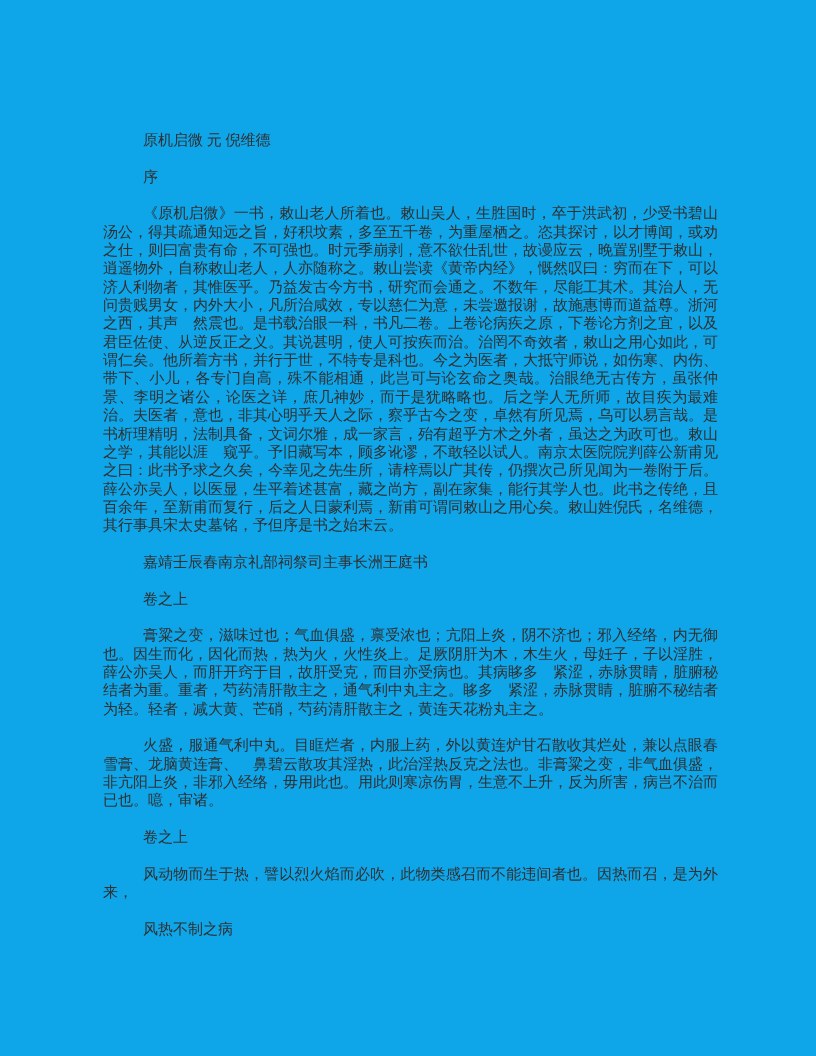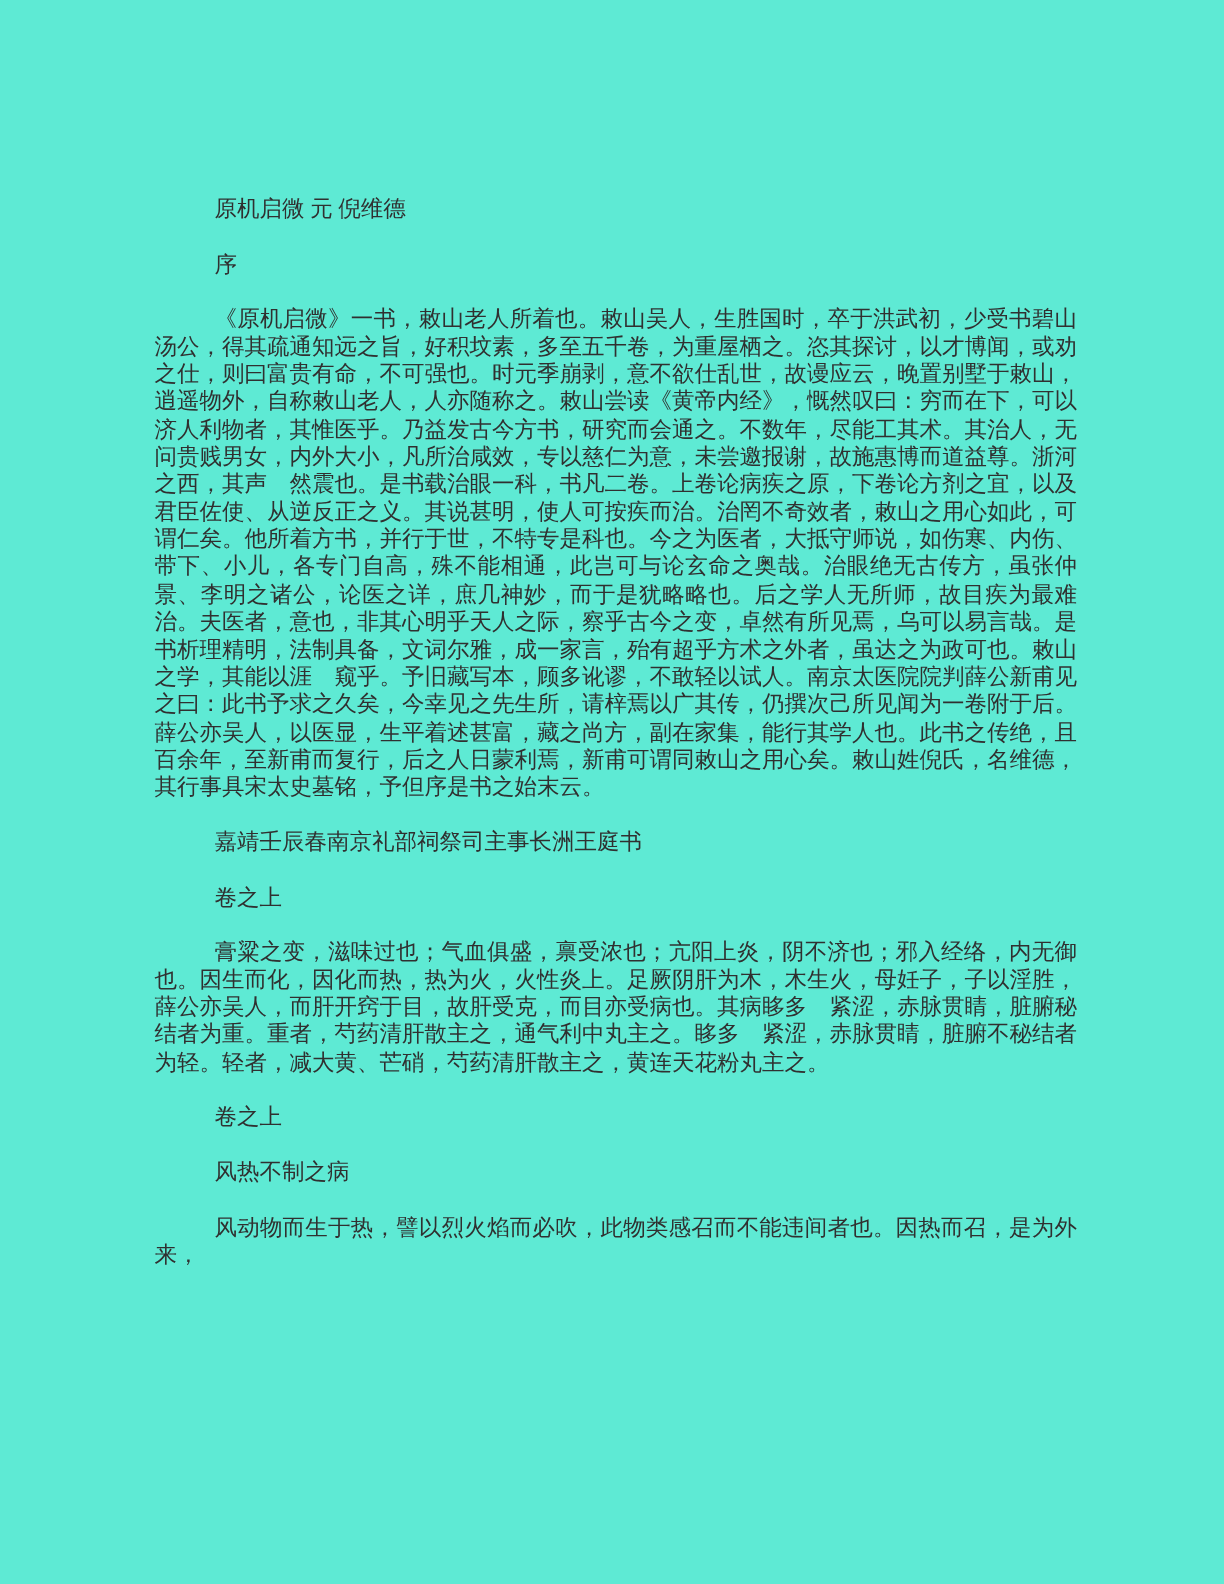--- a/index.html
+++ b/index.html
@@ -4,21 +4,21 @@
 <style>
   html, body {
     margin: 0;
     padding: 0;
     background: #ffffff;
   }
   .page {
     position: relative;
     width: 816px;
     height: 1056px;
-    background: #5eead4;
+    background: #0ea5e9;
     overflow: hidden;
     font-family: "Liberation Serif", "DejaVu Serif", serif;
     color: #303030;
   }
   .content {
     position: absolute;
     left: 103px;
     top: 131px;
     width: 615px;
     font-size: 15px;
@@ -47,21 +47,22 @@
 
     <p class="block">《原机启微》一书，敕山老人所着也。敕山吴人，生胜国时，卒于洪武初，少受书碧山汤公，得其疏通知远之旨，好积坟素，多至五千卷，为重屋栖之。恣其探讨，以才博闻，或劝之仕，则曰富贵有命，不可强也。时元季崩剥，意不欲仕乱世，故谩应云，晚置别墅于敕山，逍遥物外，自称敕山老人，人亦随称之。敕山尝读《黄帝内经》，慨然叹曰：穷而在下，可以济人利物者，其惟医乎。乃益发古今方书，研究而会通之。不数年，尽能工其术。其治人，无问贵贱男女，内外大小，凡所治咸效，专以慈仁为意，未尝邀报谢，故施惠博而道益尊。浙河之西，其声　然震也。是书载治眼一科，书凡二卷。上卷论病疾之原，下卷论方剂之宜，以及君臣佐使、从逆反正之义。其说甚明，使人可按疾而治。治罔不奇效者，敕山之用心如此，可谓仁矣。他所着方书，并行于世，不特专是科也。今之为医者，大抵守师说，如伤寒、内伤、带下、小儿，各专门自高，殊不能相通，此岂可与论玄命之奥哉。治眼绝无古传方，虽张仲景、李明之诸公，论医之详，庶几神妙，而于是犹略略也。后之学人无所师，故目疾为最难治。夫医者，意也，非其心明乎天人之际，察乎古今之变，卓然有所见焉，乌可以易言哉。是书析理精明，法制具备，文词尔雅，成一家言，殆有超乎方术之外者，虽达之为政可也。敕山之学，其能以涯　窥乎。予旧藏写本，顾多讹谬，不敢轻以试人。南京太医院院判薛公新甫见之曰：此书予求之久矣，今幸见之先生所，请梓焉以广其传，仍撰次己所见闻为一卷附于后。薛公亦吴人，以医显，生平着述甚富，藏之尚方，副在家集，能行其学人也。此书之传绝，且百余年，至新甫而复行，后之人日蒙利焉，新甫可谓同敕山之用心矣。敕山姓倪氏，名维德，其行事具宋太史墓铭，予但序是书之始末云。</p>
 
     <p class="block">嘉靖壬辰春南京礼部祠祭司主事长洲王庭书</p>
 
     <p class="block">卷之上</p>
 
 
     <p class="block">膏粱之变，滋味过也；气血俱盛，禀受浓也；亢阳上炎，阴不济也；邪入经络，内无御也。因生而化，因化而热，热为火，火性炎上。足厥阴肝为木，木生火，母妊子，子以淫胜，薛公亦吴人，而肝开窍于目，故肝受克，而目亦受病也。其病眵多　紧涩，赤脉贯睛，脏腑秘结者为重。重者，芍药清肝散主之，通气利中丸主之。眵多　紧涩，赤脉贯睛，脏腑不秘结者为轻。轻者，减大黄、芒硝，芍药清肝散主之，黄连天花粉丸主之。</p>
 
+    <p class="block">火盛，服通气利中丸。目眶烂者，内服上药，外以黄连炉甘石散收其烂处，兼以点眼春雪膏、龙脑黄连膏、　鼻碧云散攻其淫热，此治淫热反克之法也。非膏粱之变，非气血俱盛，非亢阳上炎，非邪入经络，毋用此也。用此则寒凉伤胃，生意不上升，反为所害，病岂不治而已也。噫，审诸。</p>
 
     <p class="block">卷之上</p>
 
+    <p class="block">风动物而生于热，譬以烈火焰而必吹，此物类感召而不能违间者也。因热而召，是为外来，</p>
+
     <p class="block">风热不制之病</p>
-
-    <p class="block">风动物而生于热，譬以烈火焰而必吹，此物类感召而不能违间者也。因热而召，是为外来，</p>
 
   </div>
 </div>
 
 </body></html>

